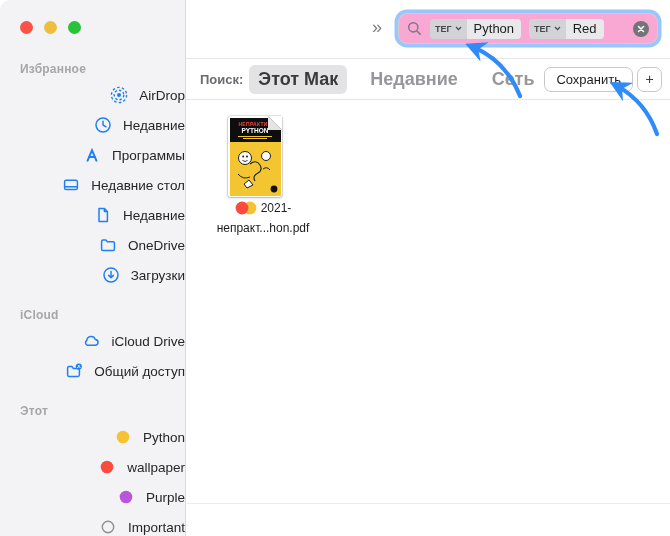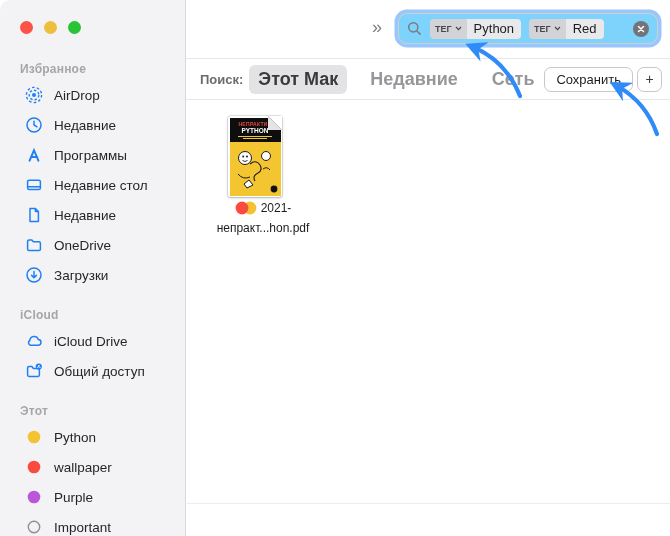--- a/index.html
+++ b/index.html
@@ -14,30 +14,30 @@
   }
   
   .sidebar{position:absolute;left:0;top:0;bottom:0;width:186px;background:#f3f3f5;
     border-right:1px solid #d9d9db;box-sizing:border-box;}
   .traffic{position:absolute;left:20px;top:21px;}
   .sb-sections{position:absolute;left:0;right:0;top:58px;}
   .sb-header{height:22px;display:flex;align-items:center;padding-left:20px;
     color:#a6a6aa;font-size:12px;font-weight:bold;letter-spacing:.2px;}
   .sb-header.gap{margin-top:14px;}
   .sb-item{height:30px;display:flex;align-items:center;padding-left:24px;gap:10px;
-    font-size:13.5px;color:#262628;}
+    font-size:13.5px;color:#262628;justify-content:flex-end;}
   .sb-icon{width:20px;height:20px;display:flex;align-items:center;justify-content:center;
     color:var(--accent-blue);flex:0 0 20px;}
   
   .titlebar{position:absolute;left:186px;right:0;top:0;height:58px;background:#fff;
     border-bottom:1px solid #e7e7e9;}
   .win-title{position:absolute;left:14px;top:18px;font-size:16px;font-weight:bold;color:#1d1d1f;}
   .overflow-chev{position:absolute;left:186px;top:17px;font-size:18px;color:#808085;}
   .search{position:absolute;left:212px;top:13px;width:260px;height:31px;box-sizing:border-box;
-    background:#7dd3fc;border:1px solid #cfcfd2;border-radius:9px;
+    background:#f9a8d4;border:1px solid #cfcfd2;border-radius:9px;
     box-shadow:0 0 0 3.5px var(--focus-ring);
     display:flex;align-items:center;gap:8px;padding:0 8px;}
   .token{display:flex;height:20px;border-radius:4px;overflow:hidden;font-size:13px;}
   .token-kind{background:#d3d3d7;color:#48484c;font-size:9px;font-weight:bold;
     display:flex;align-items:center;gap:3px;padding:0 5px;}
   .token-value{background:#e9e9eb;color:#1d1d1f;display:flex;align-items:center;padding:0 7px;}
   .clear-btn{margin-left:auto;width:16px;height:16px;flex:0 0 16px;}
   
   .scopebar{position:absolute;left:186px;right:0;top:59px;height:41px;box-sizing:border-box;
     border-bottom:1px solid #e7e7e9;display:flex;align-items:center;padding:0 8px 0 14px;background:#fff;}

